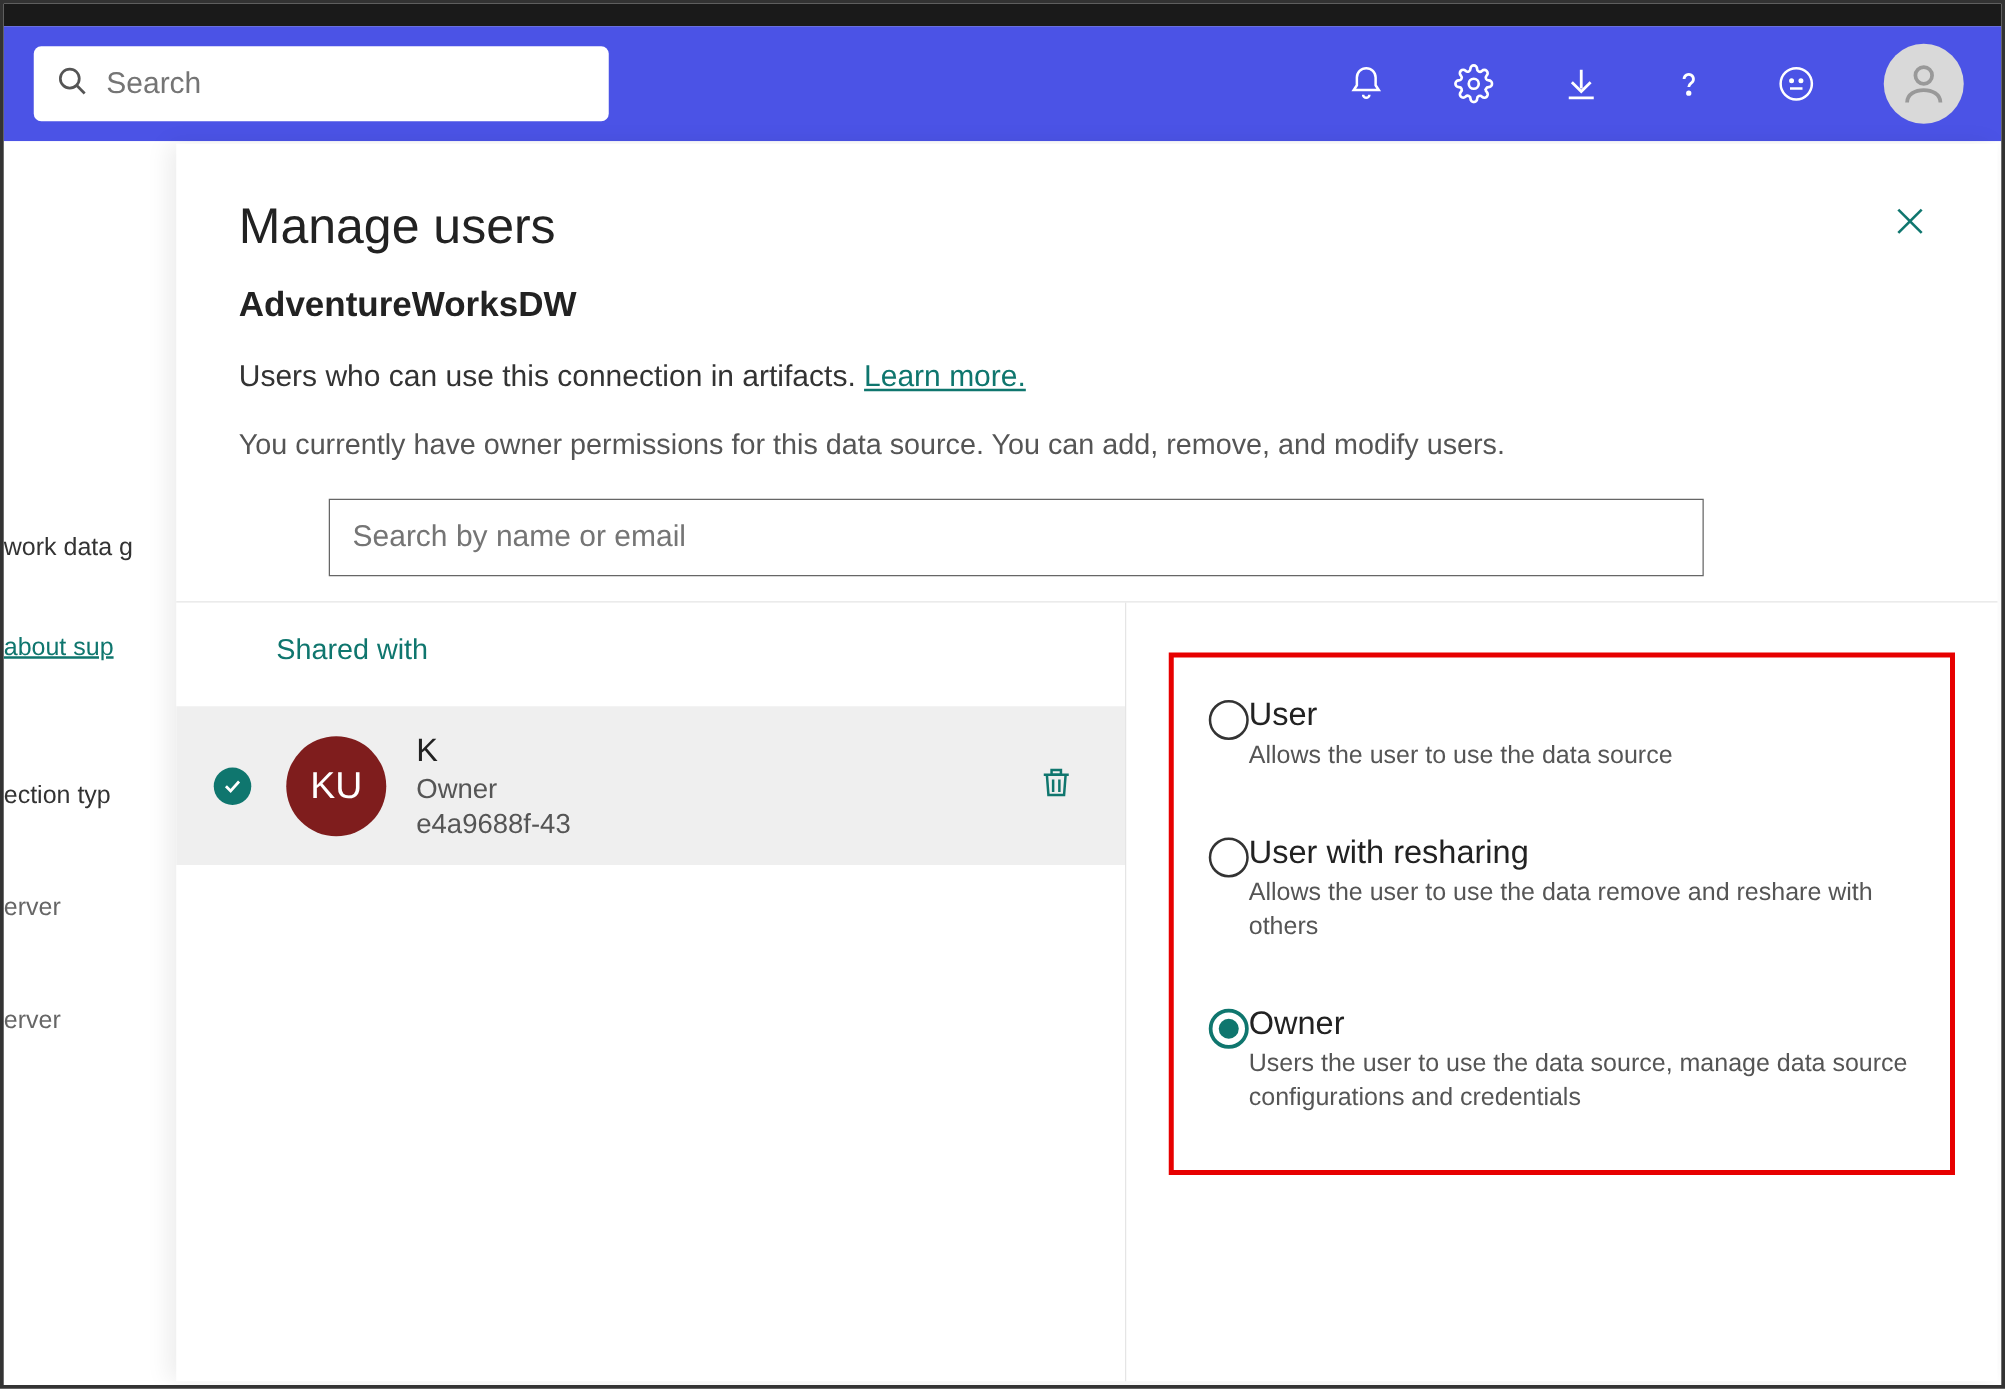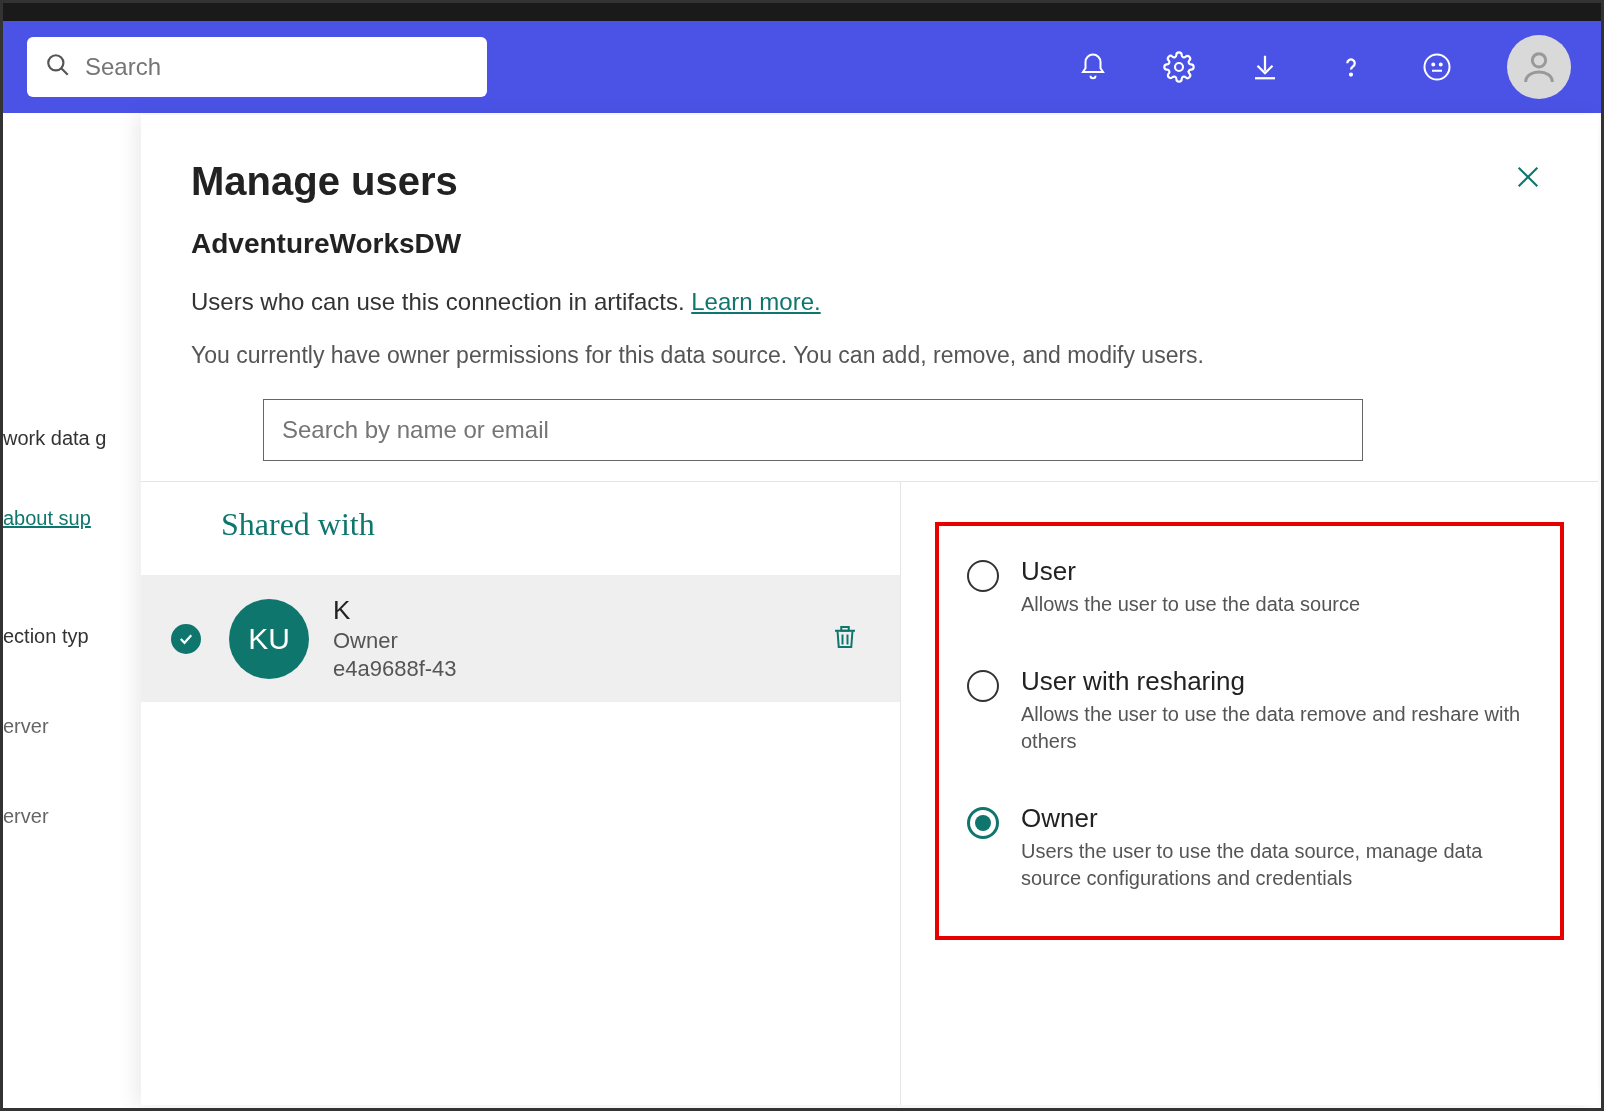--- a/index.html
+++ b/index.html
@@ -90,21 +90,21 @@
     box-shadow: -6px 0 18px rgba(0,0,0,0.08);
     display: flex;
     flex-direction: column;
   }
   .panel-header {
     padding: 44px 60px 0 50px;
     position: relative;
   }
   .panel-title {
     font-size: 40px;
-    font-weight: 700;
+    font-weight: 400;
     color: #222;
   }
   .panel-sub {
     font-size: 28px;
     font-weight: 700;
     color: #222;
     margin-top: 24px;
   }
   .panel-desc1 {
     font-size: 24px;
@@ -158,47 +158,46 @@
   }
   .left-col {
     width: 760px;
     border-right: 1px solid #e5e5e5;
     padding-top: 24px;
   }
   .tab-row {
     padding-left: 80px;
   }
   .tab {
-    font-size: 32px;
+    font-size: 23px;
     color: #0f766e;
     cursor: pointer;
     display: inline-block;
     padding-bottom: 8px;
-    font-family: Liberation Serif, serif;
   }
   .user-row {
     margin-top: 24px;
     background: #efefef;
     display: flex;
     align-items: center;
     padding: 20px 40px 20px 30px;
   }
   .selected-badge {
     width: 30px; height: 30px;
     border-radius: 50%;
     background: #0f766e;
     display: flex;
     align-items: center;
     justify-content: center;
     flex-shrink: 0;
   }
   .persona {
     width: 80px; height: 80px;
     border-radius: 50%;
-    background: #0f766e;
+    background: #7f1d1d;
     color: #fff;
     font-size: 30px;
     display: flex;
     align-items: center;
     justify-content: center;
     margin-left: 28px;
     flex-shrink: 0;
   }
   .user-meta {
     margin-left: 24px;
@@ -219,21 +218,20 @@
   .highlight-box {
     border: 4px solid #e70000;
     padding: 30px 28px 44px 28px;
     display: flex;
     flex-direction: column;
     gap: 48px;
   }
   .radio-item {
     display: flex;
     align-items: flex-start;
-    gap: 22px;
     cursor: pointer;
   }
   .radio-circle {
     width: 32px; height: 32px;
     border-radius: 50%;
     border: 2px solid #333;
     flex-shrink: 0;
     margin-top: 4px;
     display: flex;
     align-items: center;

